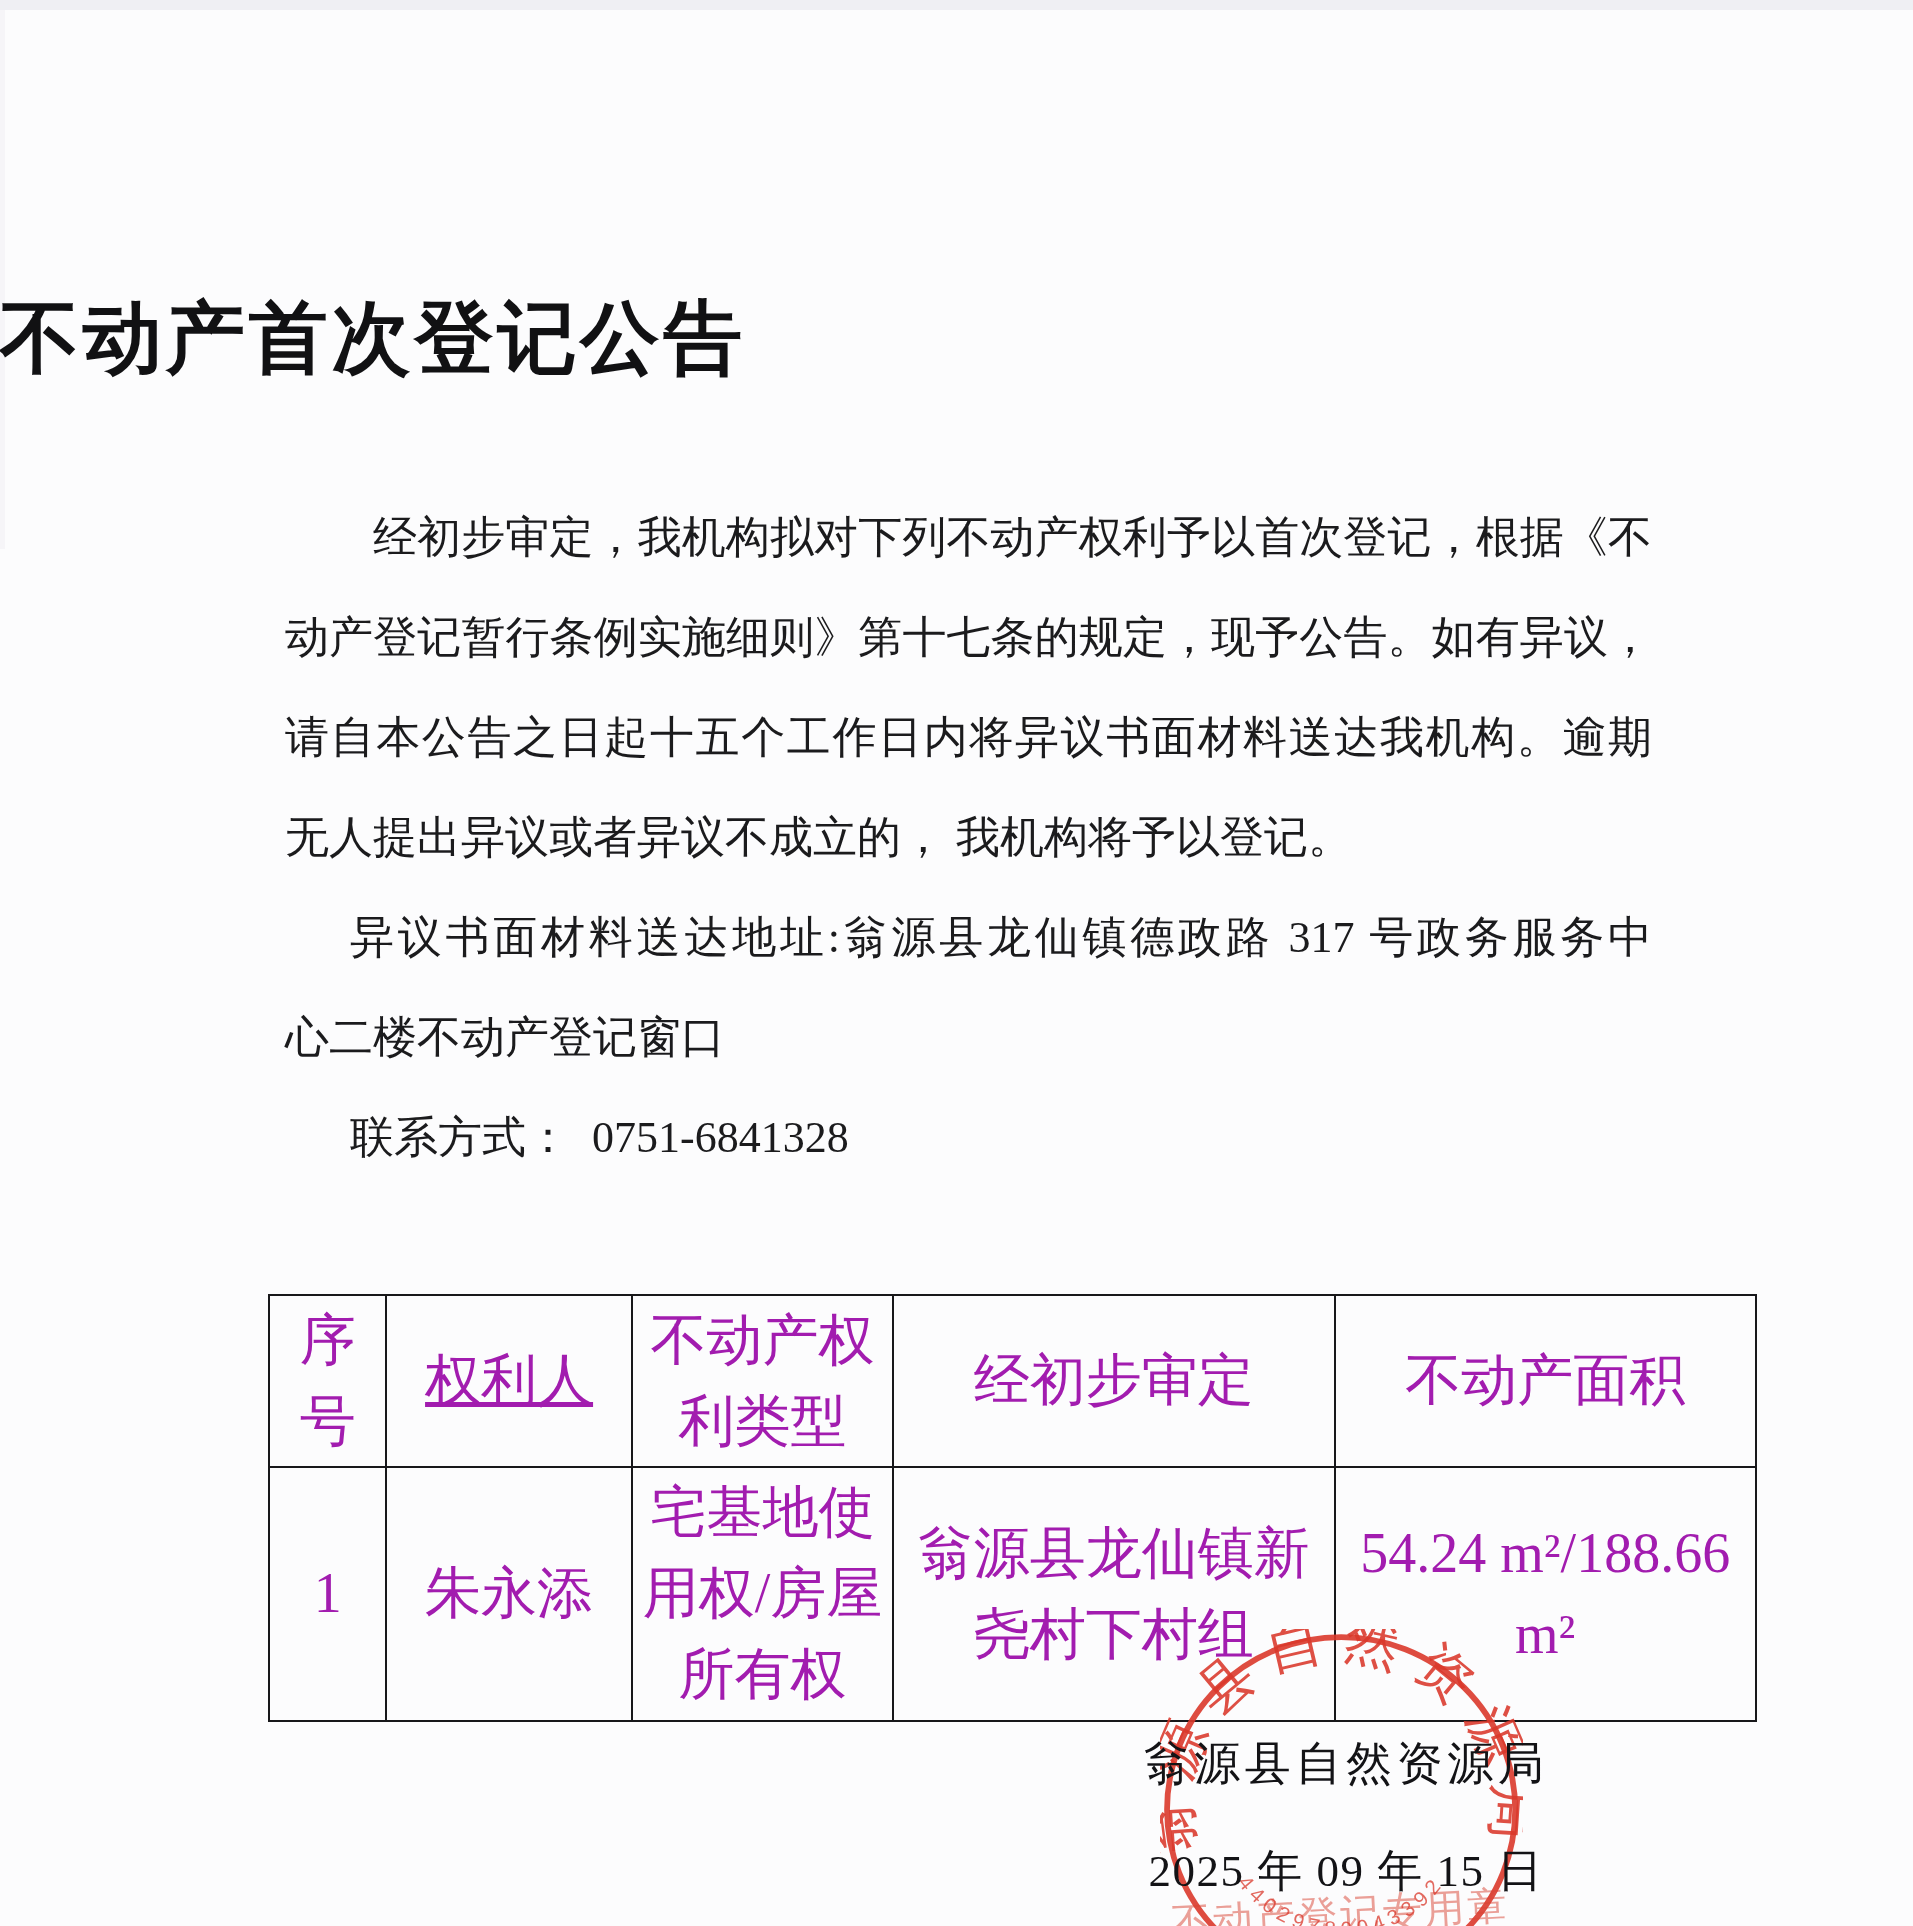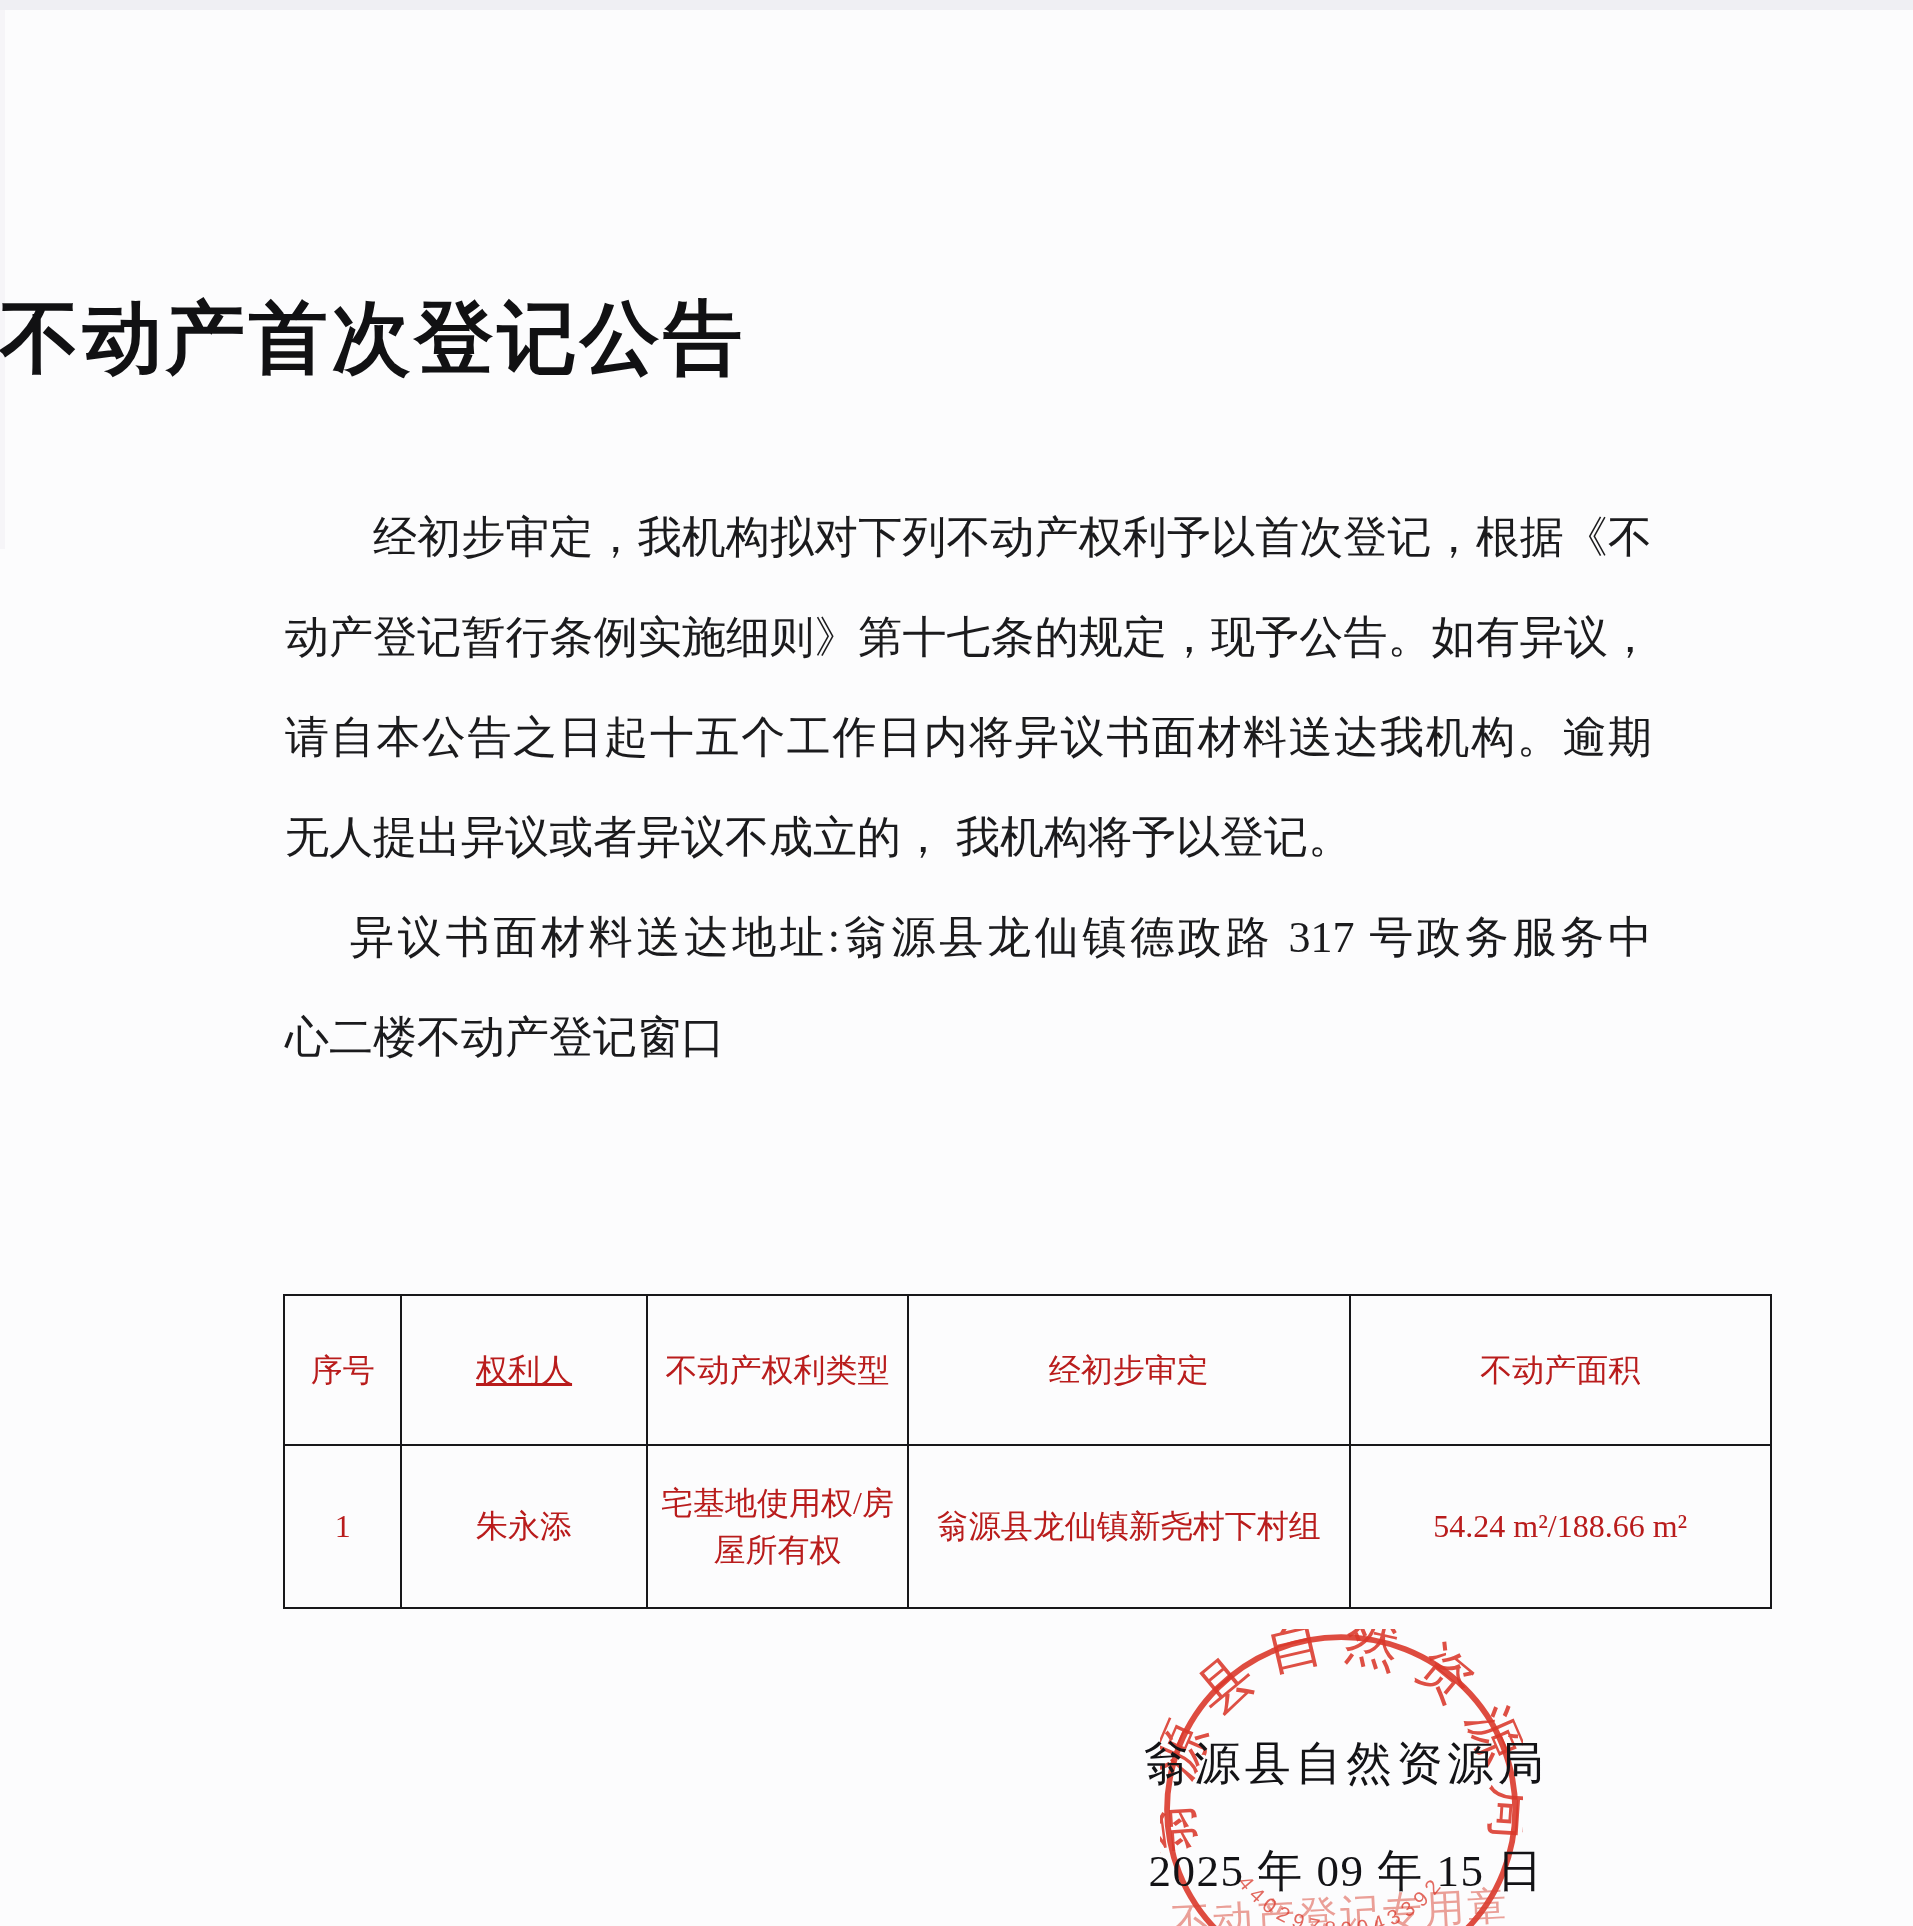--- a/index.html
+++ b/index.html
@@ -33,24 +33,24 @@
   .body-line{
     height:100px;line-height:100px;
     font-size:44px;
     color:#1b1b1d;
   }
   .line-justify{text-align:justify;text-align-last:justify;}
   .line-plain{white-space:pre;}
   .indent-2{padding-left:88px;}
   .indent-15{padding-left:65px;}
   .reg-table{
-    position:absolute;left:283px;top:1294px;
+    position:absolute;left:268px;top:1294px;
     width:1385px;height:314px;
     border-collapse:collapse;table-layout:fixed;
-    font-size:32px;color:#b91c1c;
+    font-size:56px;color:#a21caf;
   }
   .reg-table th,.reg-table td{
     border:2.3px solid #17171a;
     text-align:center;vertical-align:middle;
     font-weight:normal;
     padding:3.9px 9.2px;
     line-height:1.45;
     overflow:hidden;
   }
   .reg-table thead tr{height:150px;}
@@ -98,20 +98,21 @@
 
   <div class="doc-title">不动产首次登记公告</div>
 
   <div class="body-block">
     <div class="body-line line-justify indent-2">经初步审定，我机构拟对下列不动产权利予以首次登记，根据《不</div>
     <div class="body-line line-justify">动产登记暂行条例实施细则》第十七条的规定，现予公告。如有异议，</div>
     <div class="body-line line-justify">请自本公告之日起十五个工作日内将异议书面材料送达我机构。逾期</div>
     <div class="body-line line-plain">无人提出异议或者异议不成立的， 我机构将予以登记。</div>
     <div class="body-line line-justify indent-15">异议书面材料送达地址:翁源县龙仙镇德政路 317 号政务服务中</div>
     <div class="body-line line-plain">心二楼不动产登记窗口</div>
+    <div class="body-line line-plain indent-15">联系方式：  0751-6841328</div>
   </div>
 
   <table class="reg-table">
     <thead>
       <tr>
         <th class="col-seq">序号</th>
         <th class="col-owner">权利人</th>
         <th class="col-type">不动产权利类型</th>
         <th class="col-location">经初步审定</th>
         <th class="col-area">不动产面积</th>

